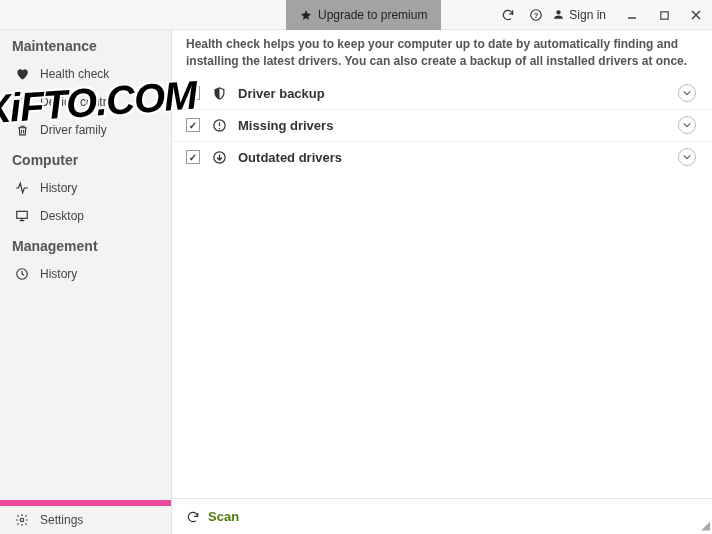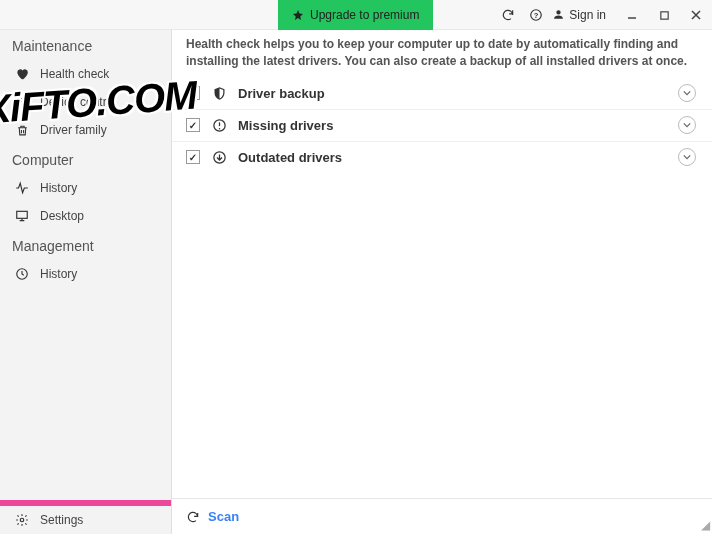--- a/index.html
+++ b/index.html
@@ -9,24 +9,24 @@
       height: 30px;
       background: #f7f7f7;
       display: flex;
       align-items: center;
       position: relative;
       border-bottom: 1px solid #e8e8e8;
     }
     .title { padding-left: 10px; font-size: 12px; color: #333; }
     .upgrade-btn {
       position: absolute;
-      left: 278px;
+      left: 286px;
       top: 0;
       height: 30px;
-      background: #22c55e;
+      background: #a3a3a3;
       padding: 8px 14px;
       display: flex;
       align-items: center;
       font-size: 12px;
       color: #222;
       gap: 6px;
     }
     .titlebar-right {
       position: absolute;
       right: 0;
@@ -35,36 +35,36 @@
       display: flex;
       align-items: center;
     }
     .tb-icon { width: 28px; height: 30px; display: flex; align-items: center; justify-content: center; color: #333; font-size: 14px; }
     .signin { display: flex; align-items: flex-start; gap: 4px; font-size: 12px; color: #333; padding: 0 10px 0 2px; }
     .win-btn { width: 32px; height: 30px; display: flex; align-items: center; justify-content: center; color: #444; }
     
     .body-container { display: flex; height: calc(100% - 30px); }
     
     .sidebar { width: 172px; background: #f3f3f3; display: flex; flex-direction: column; border-right: 1px solid #e0e0e0; }
-    .section-header { font-size: 14px; color: #555; padding: 8px 12px 6px; font-weight: 400; }
+    .section-header { font-size: 14px; color: #555; padding: 8px 12px 6px; font-weight: 700; }
     .nav-item { display: flex; align-items: flex-end; gap: 10px; padding: 7px 14px; font-size: 12px; color: #444; }
     .nav-item .icon { width: 16px; display: flex; justify-content: center; color: #333; }
     .sidebar-spacer { flex: 1; }
     .sidebar-bottom { border-top: 6px solid #ec4899; }
     
     .main { flex: 1; display: flex; flex-direction: column; position: relative; font-weight: bold; }
     .info { padding: 6px 14px 8px; font-size: 12px; color: #555; line-height: 1.4; }
     .list { flex: 1; }
     .list-row { display: flex; align-items: center; padding: 8px 14px; gap: 10px; font-size: 13px; color: #333; position: relative; }
     .list-row.sep { border-top: 1px solid #eee; }
     .chk { width: 14px; height: 14px; border: 1px solid #999; display: flex; align-items: center; justify-content: center; font-size: 10px; color: #333; background:#fff; }
     .row-icon { width: 18px; display: flex; justify-content: center; }
     .expand { position: absolute; right: 16px; width: 18px; height: 18px; border: 1px solid #bbb; border-radius: 50%; display: flex; align-items: center; justify-content: center; color: #666; font-size: 10px; }
     
-    .footer { height: 36px; border-top: 1px solid #e5e5e5; display: flex; align-items: center; padding: 0 14px; gap: 8px; font-size: 13px; color: #3b82f6; }
+    .footer { height: 36px; border-top: 1px solid #e5e5e5; display: flex; align-items: center; padding: 0 14px; gap: 8px; font-size: 13px; color: #4d7c0f; }
     
     .resize-grip { position: absolute; right: 2px; bottom: 2px; color: #aaa; font-size: 11px; }
     
     .watermark {
       position: absolute;
       top: 80px; left: -16px;
       font-size: 40px;
       font-weight: 900;
       font-style: italic;
       color: #000;

